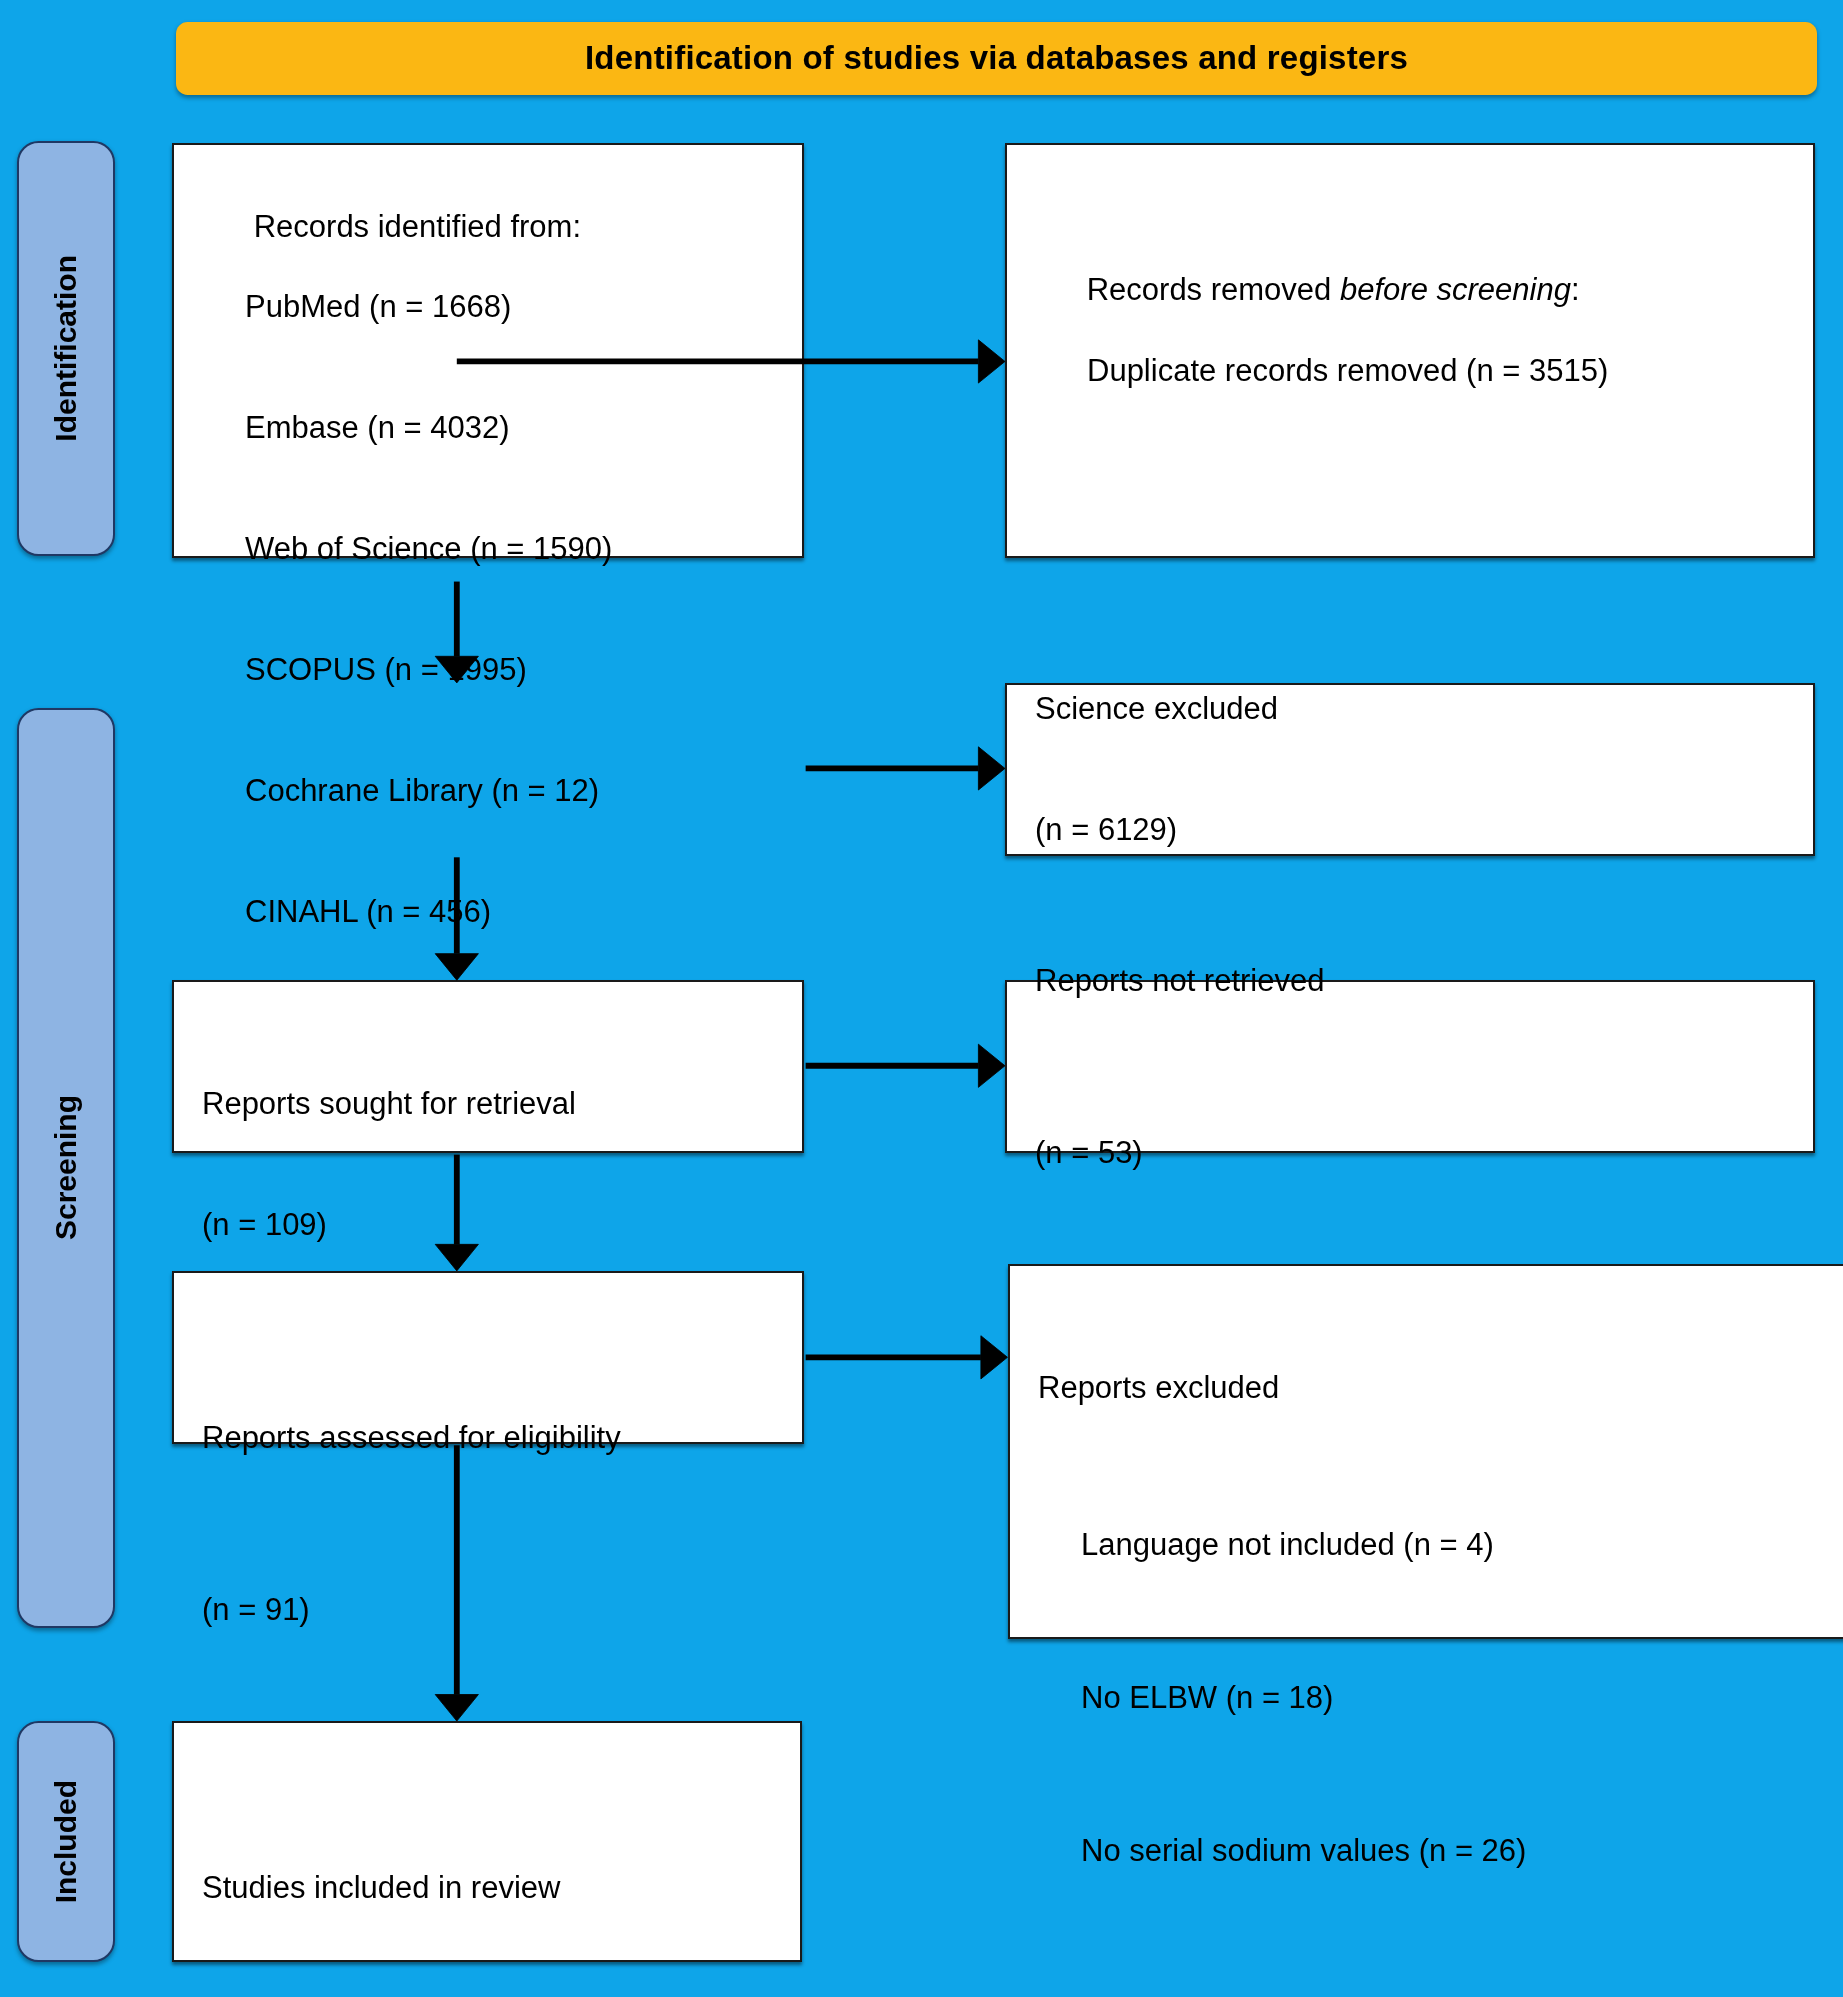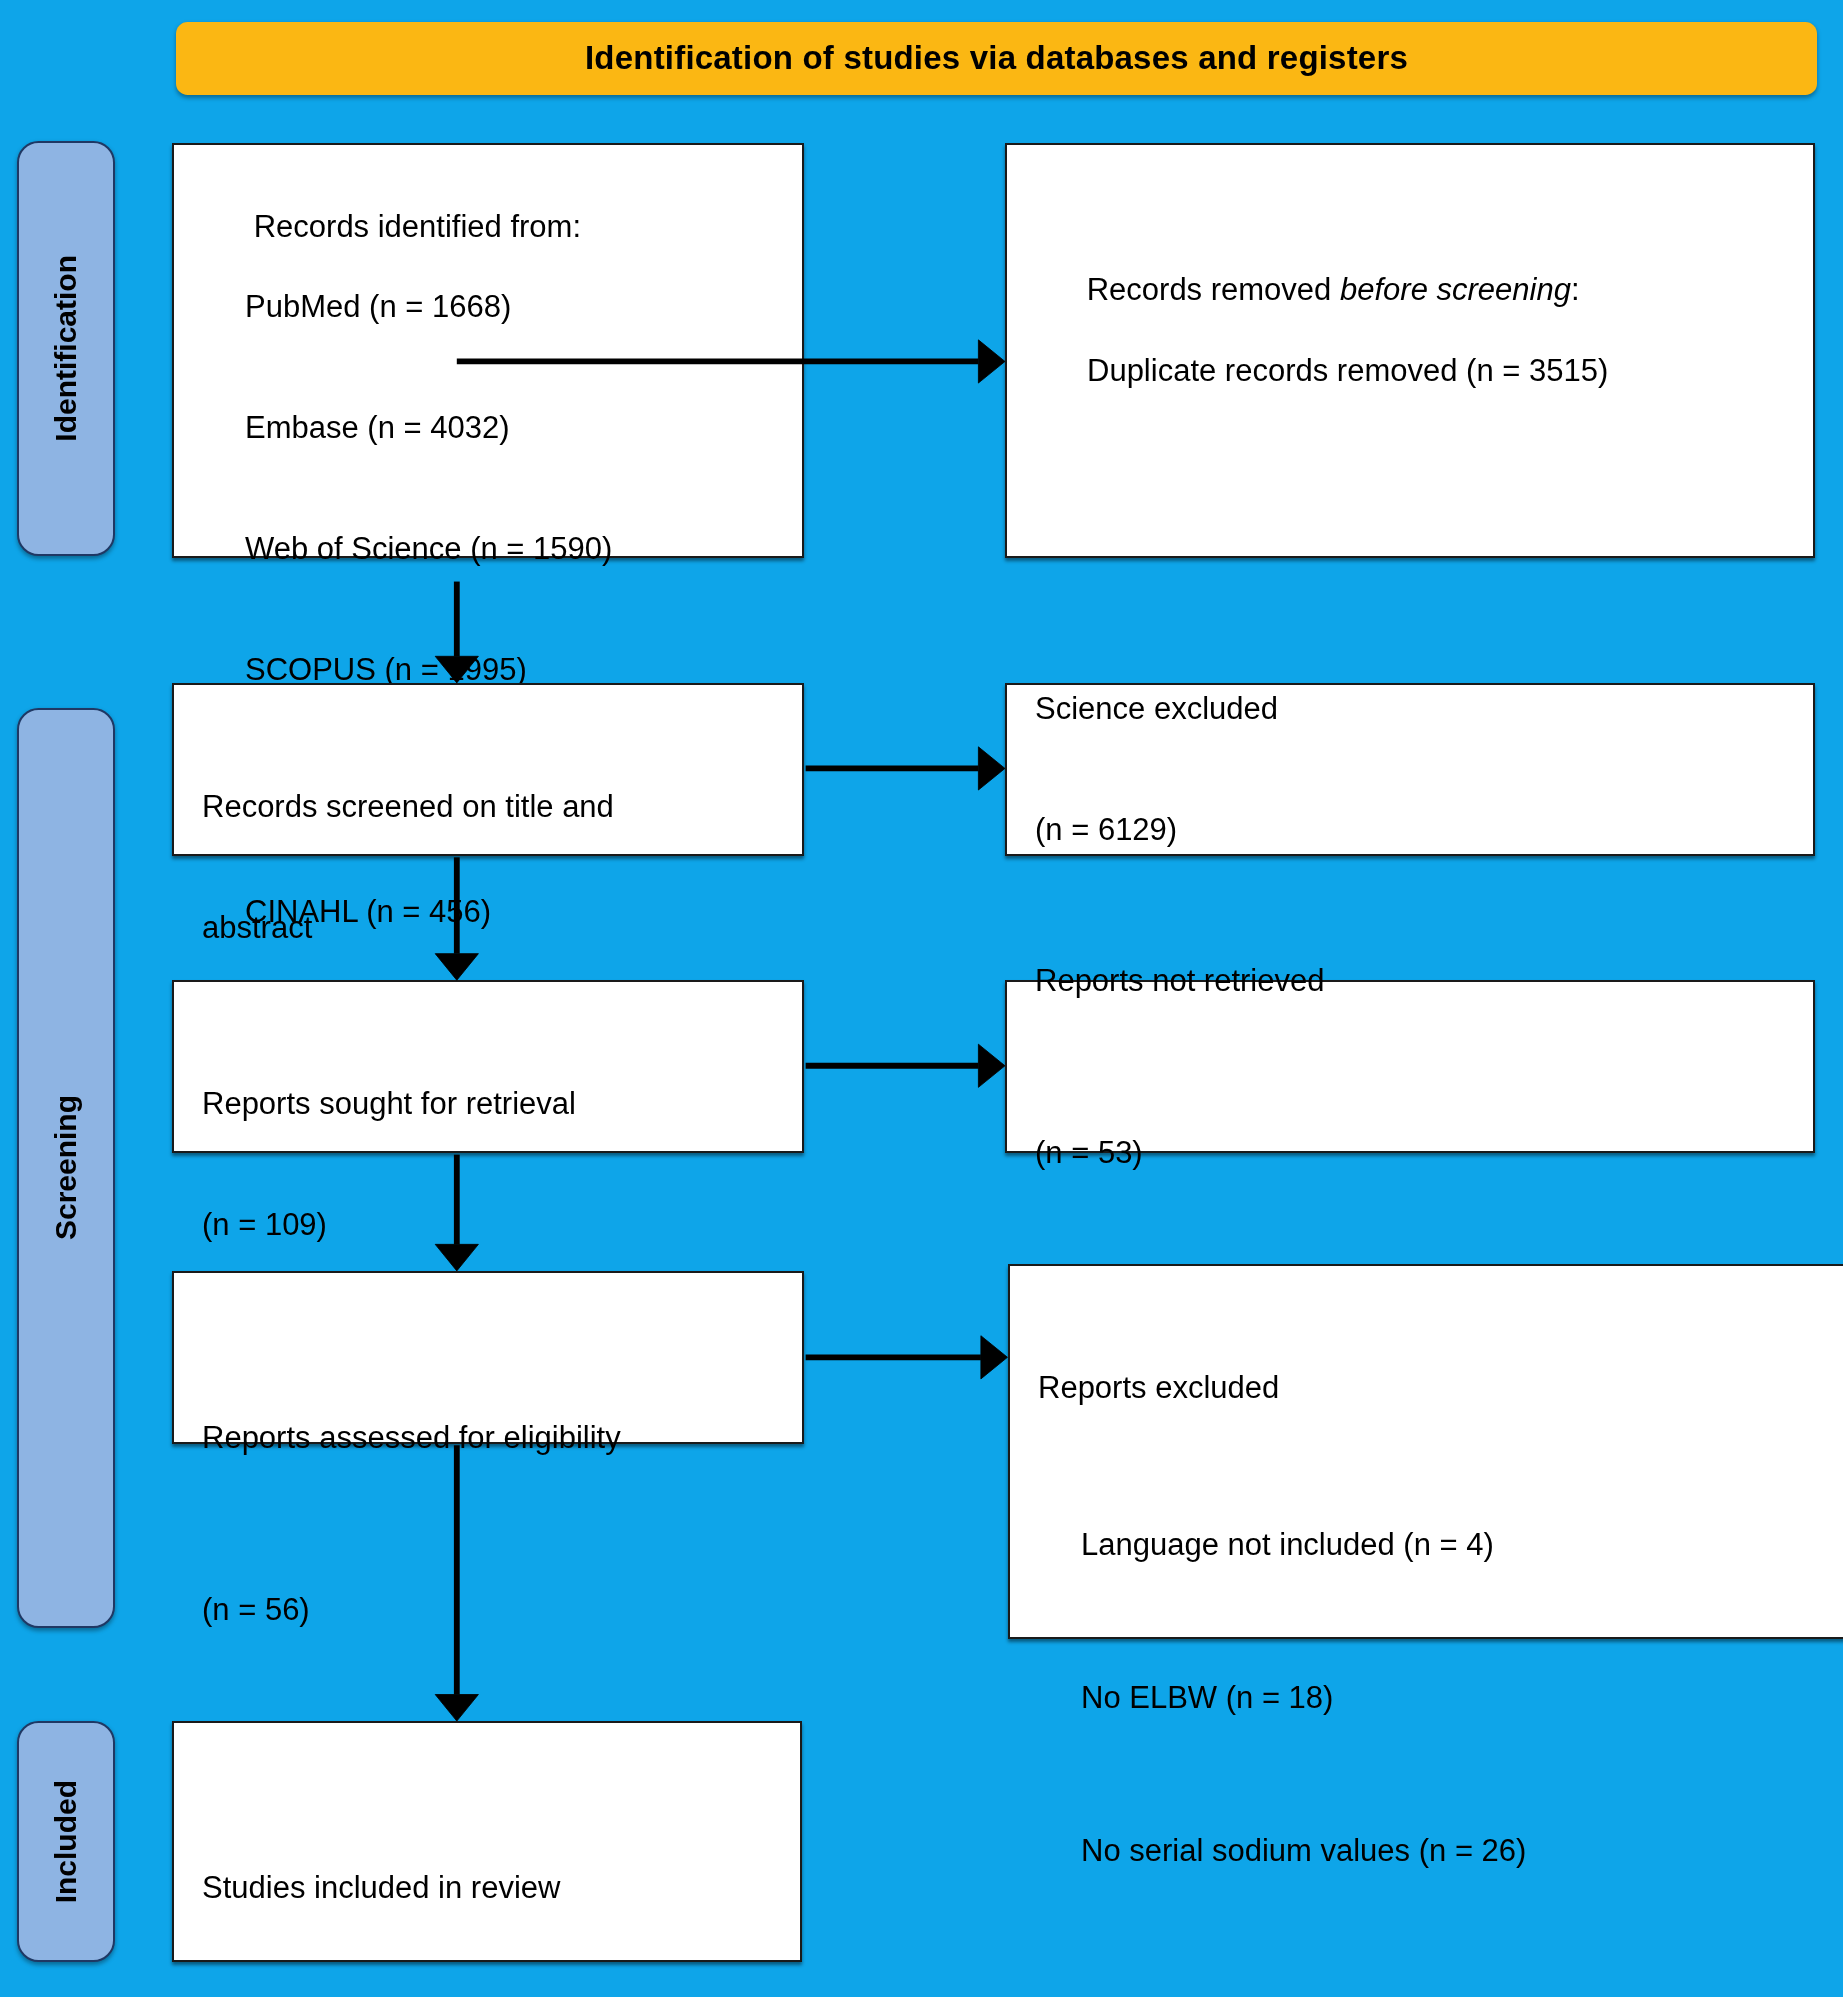--- a/index.html
+++ b/index.html
@@ -145,27 +145,20 @@
     </div>
   </div>
 
   <div class="flow-box" id="box-duplicates">
     <div class="flow-box-text">
       <span>Records removed </span><em>before screening</em><span>:</span>
       <span class="indent-2">Duplicate records removed (n = 3515)</span>
     </div>
   </div>
 
-  <div class="flow-box" id="box-screened">
-    <div class="flow-box-text">
-      <span style="display:block">Records screened on title and</span>
-      <span style="display:block">abstract</span>
-      <span style="display:block">(n = 6238)</span>
-    </div>
-  </div>
 
   <div class="flow-box" id="box-records-excl">
     <div class="flow-box-text">
       <span style="display:block">Science excluded</span>
       <span style="display:block">(n = 6129)</span>
     </div>
   </div>
 
   <div class="flow-box" id="box-sought">
     <div class="flow-box-text">
@@ -177,21 +170,21 @@
   <div class="flow-box" id="box-not-retrieved">
     <div class="flow-box-text spaced">
       <span style="display:block">Reports not retrieved</span>
       <span style="display:block">(n = 53)</span>
     </div>
   </div>
 
   <div class="flow-box" id="box-assessed">
     <div class="flow-box-text spaced">
       <span style="display:block">Reports assessed for eligibility</span>
-      <span style="display:block">(n = 56)</span>
+      <span style="display:block">(n = 91)</span>
     </div>
   </div>
 
   <div class="flow-box" id="box-reports-excl">
     <div class="flow-box-text" style="line-height:1.30;">
       <span style="display:block">Reports excluded</span>
       <span class="indent-1" style="margin-top:36px">Language not included (n = 4)</span>
       <span class="indent-1" style="margin-top:32px">No ELBW (n = 18)</span>
       <span class="indent-1" style="margin-top:32px">No serial sodium values (n = 26)</span>
     </div>

